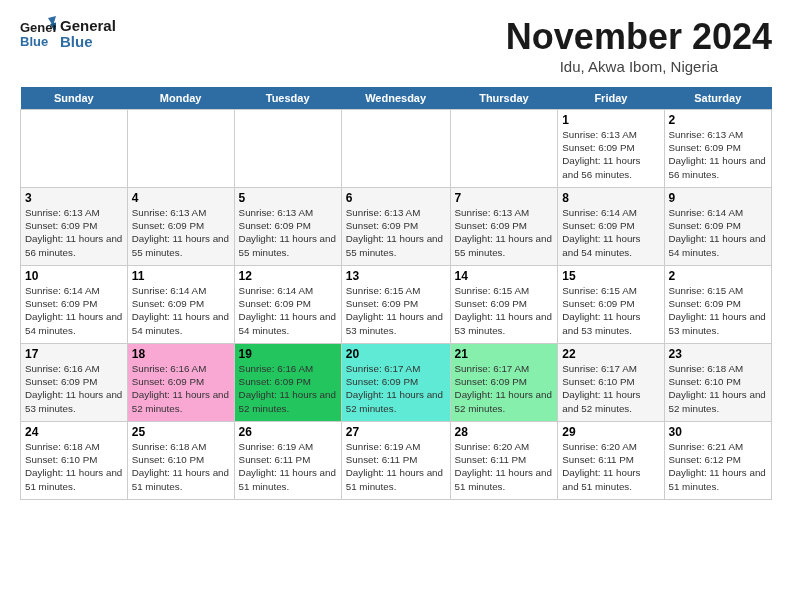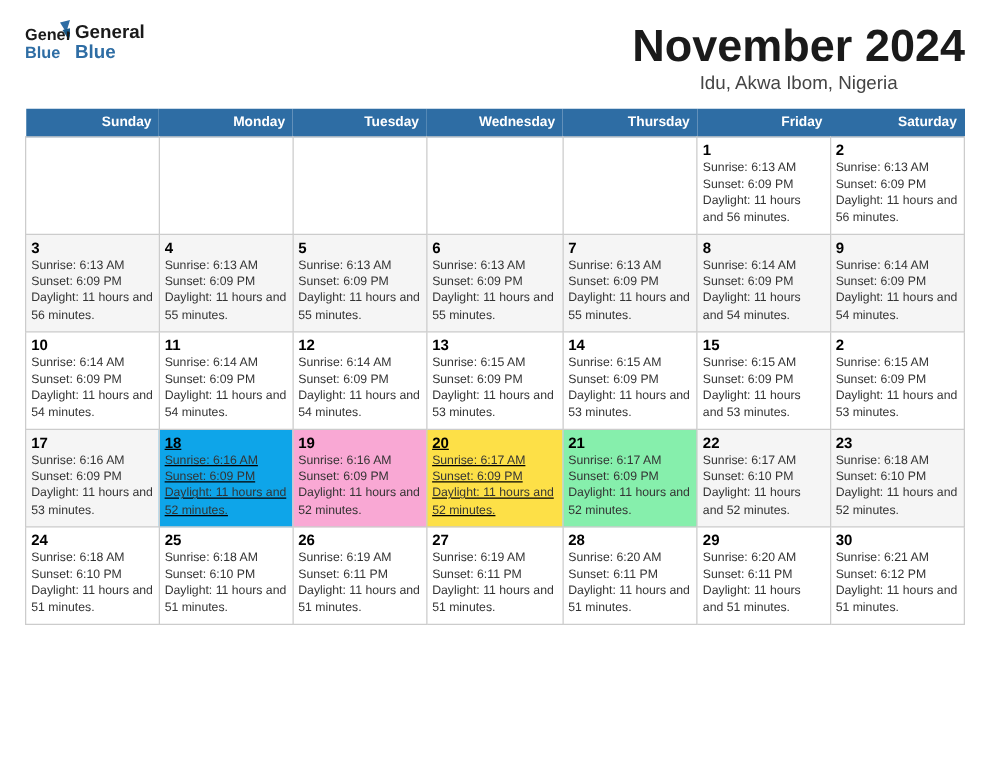--- a/index.html
+++ b/index.html
@@ -38,21 +38,21 @@
       text-align: center;
     }
     .calendar {
       width: 100%;
       border-collapse: collapse;
       font-size: 10.5px;
     }
     .calendar th {
       background: #2e6da4;
       color: #fff;
-      text-align: right;
+      text-align: center;
       padding: 5px 6px;
       font-size: 11px;
       font-weight: bold;
       margin-left: 32px;
     }
     .calendar td {
       border: 1px solid #ccc;
       vertical-align: top;
       padding: 3px 4px;
       width: 113px;
@@ -221,33 +221,33 @@
 Daylight: 11 hours and 53 minutes.</div>
           </td>
         </tr>
         <tr>
           <td style="background: rgb(245, 245, 245);">
             <span class="day-num">17</span>
             <div class="day-info" style="white-space: pre-line;">Sunrise: 6:16 AM
 Sunset: 6:09 PM
 Daylight: 11 hours and 53 minutes.</div>
           </td>
-          <td style="background: #0ea5e9; text-decoration: underline;">
+          <td style="background: #f9a8d4;">
             <span class="day-num">18</span>
             <div class="day-info" style="white-space: pre-line;">Sunrise: 6:16 AM
 Sunset: 6:09 PM
 Daylight: 11 hours and 52 minutes.</div>
           </td>
-          <td style="background: #f9a8d4;">
+          <td style="background: #22c55e;">
             <span class="day-num">19</span>
             <div class="day-info" style="white-space: pre-line;">Sunrise: 6:16 AM
 Sunset: 6:09 PM
 Daylight: 11 hours and 52 minutes.</div>
           </td>
-          <td style="background: #fde047; text-decoration: underline;">
+          <td style="background: #5eead4;">
             <span class="day-num">20</span>
             <div class="day-info" style="white-space: pre-line;">Sunrise: 6:17 AM
 Sunset: 6:09 PM
 Daylight: 11 hours and 52 minutes.</div>
           </td>
           <td style="background: #86efac;">
             <span class="day-num">21</span>
             <div class="day-info" style="white-space: pre-line;">Sunrise: 6:17 AM
 Sunset: 6:09 PM
 Daylight: 11 hours and 52 minutes.</div>

